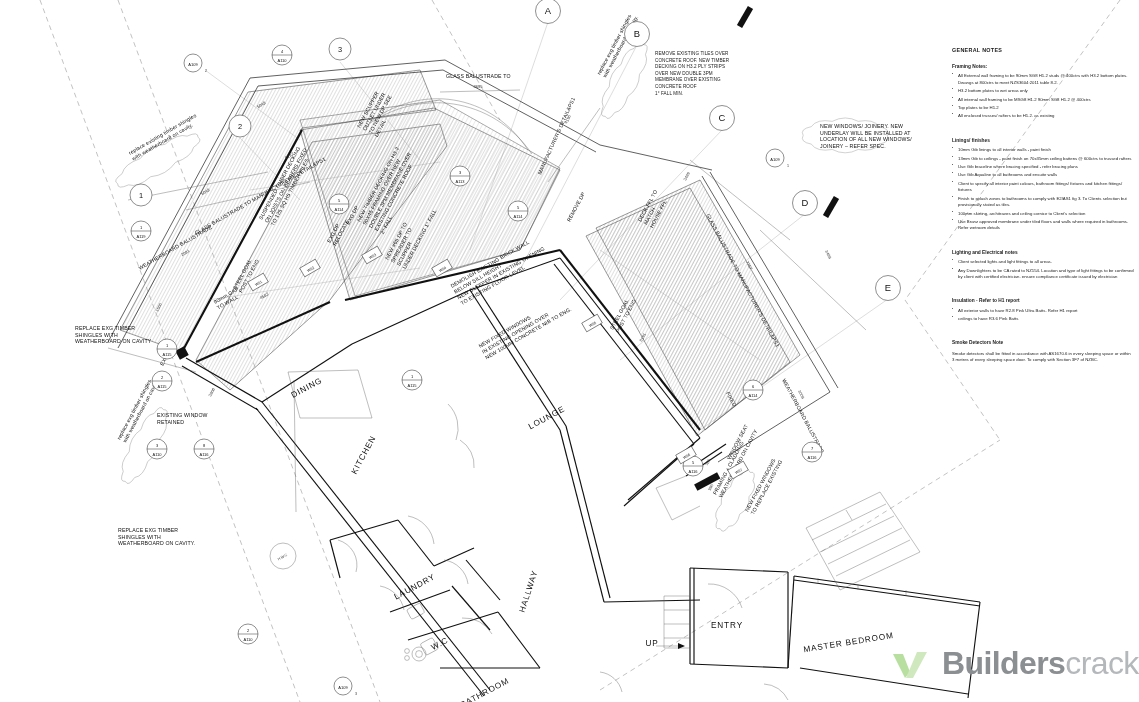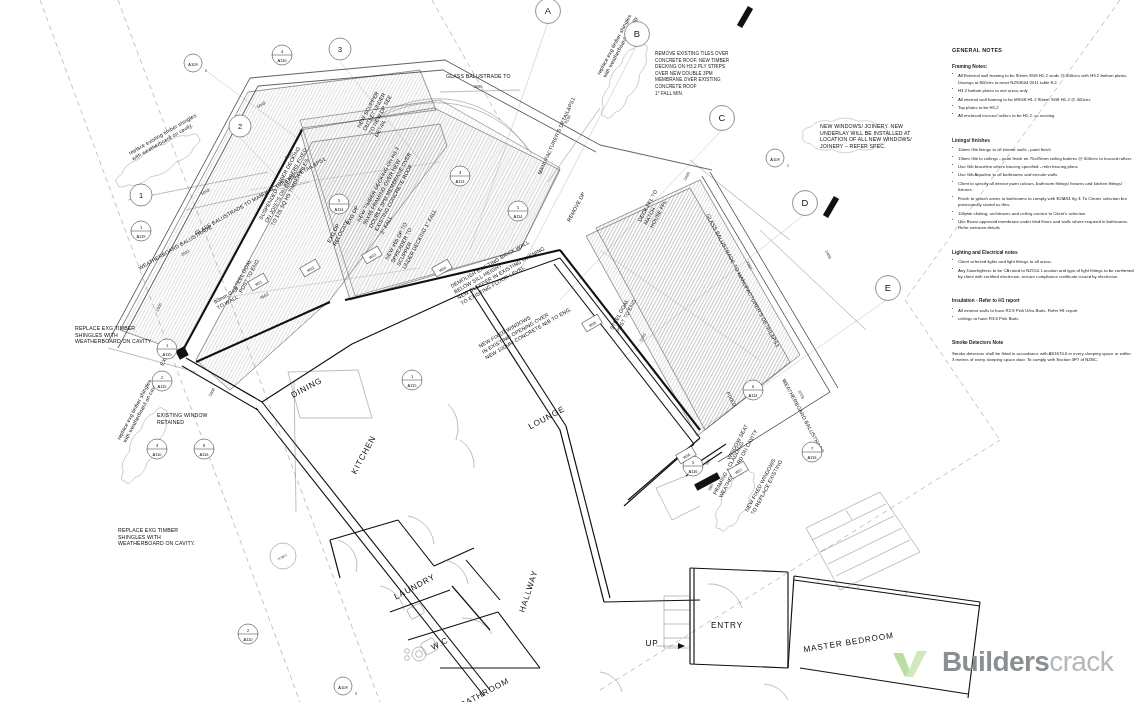--- a/index.html
+++ b/index.html
@@ -24,21 +24,21 @@
   #notes li:before{content:"\25AA";position:absolute;left:0;top:-1px;font-size:3.6px;}
   #notes p.para{margin:4px 0 0;}
   #notes .gap{height:7px;}
 
   
   #watermark{
     position:absolute;left:893px;top:647px;
     display:flex;align-items:center;gap:7px;pointer-events:none;
   }
   #watermark .wm-mark{width:42px;height:30px;}
-  #watermark .wm-text{font-size:28px;letter-spacing:-.6px;line-height:1;}
+  #watermark .wm-text{font-size:32px;letter-spacing:-.6px;line-height:1;}
   #watermark .wm-b{font-weight:bold;color:#8b8f92;}
   #watermark .wm-c{font-weight:normal;color:#b4b8bb;}
 
   
   text{font-family:"Liberation Sans", sans-serif;fill:#111;}
   .t-room{font-size:8.2px;letter-spacing:.9px;fill:#111;}
   .t-note{font-size:5.2px;letter-spacing:.15px;fill:#111;}
   .t-note-sm{font-size:4.6px;letter-spacing:.1px;fill:#1a1a1a;}
   .t-dim{font-size:4.1px;fill:#333;}
   .t-bub{font-size:7.4px;fill:#111;}

